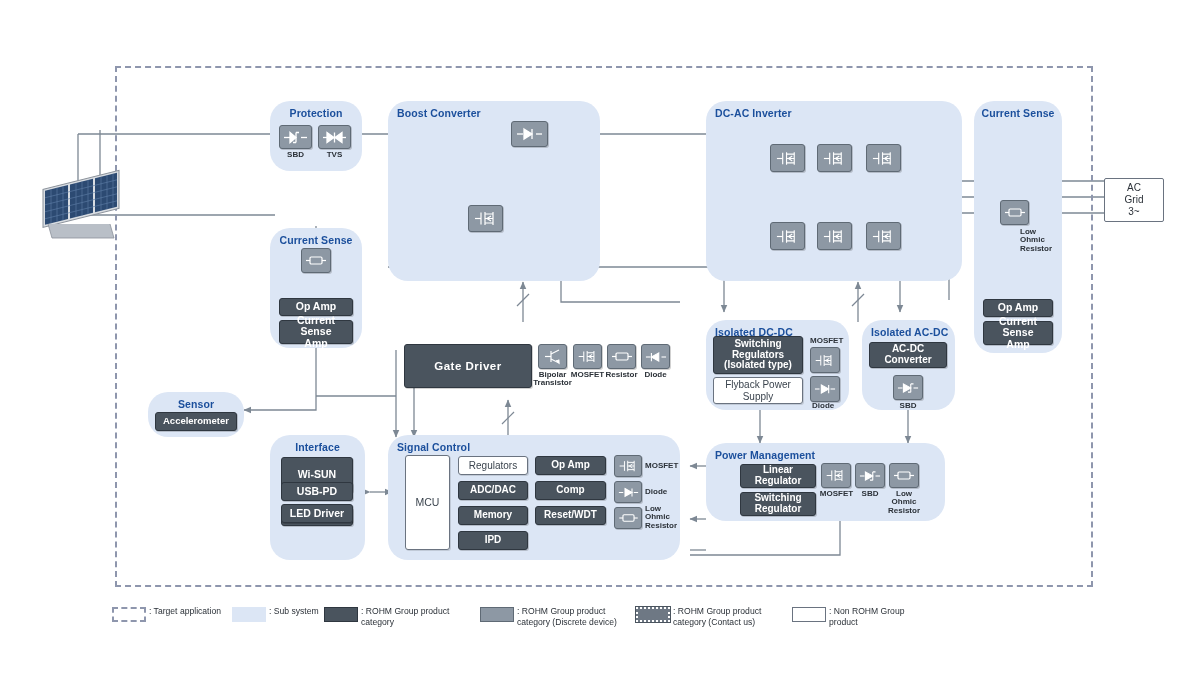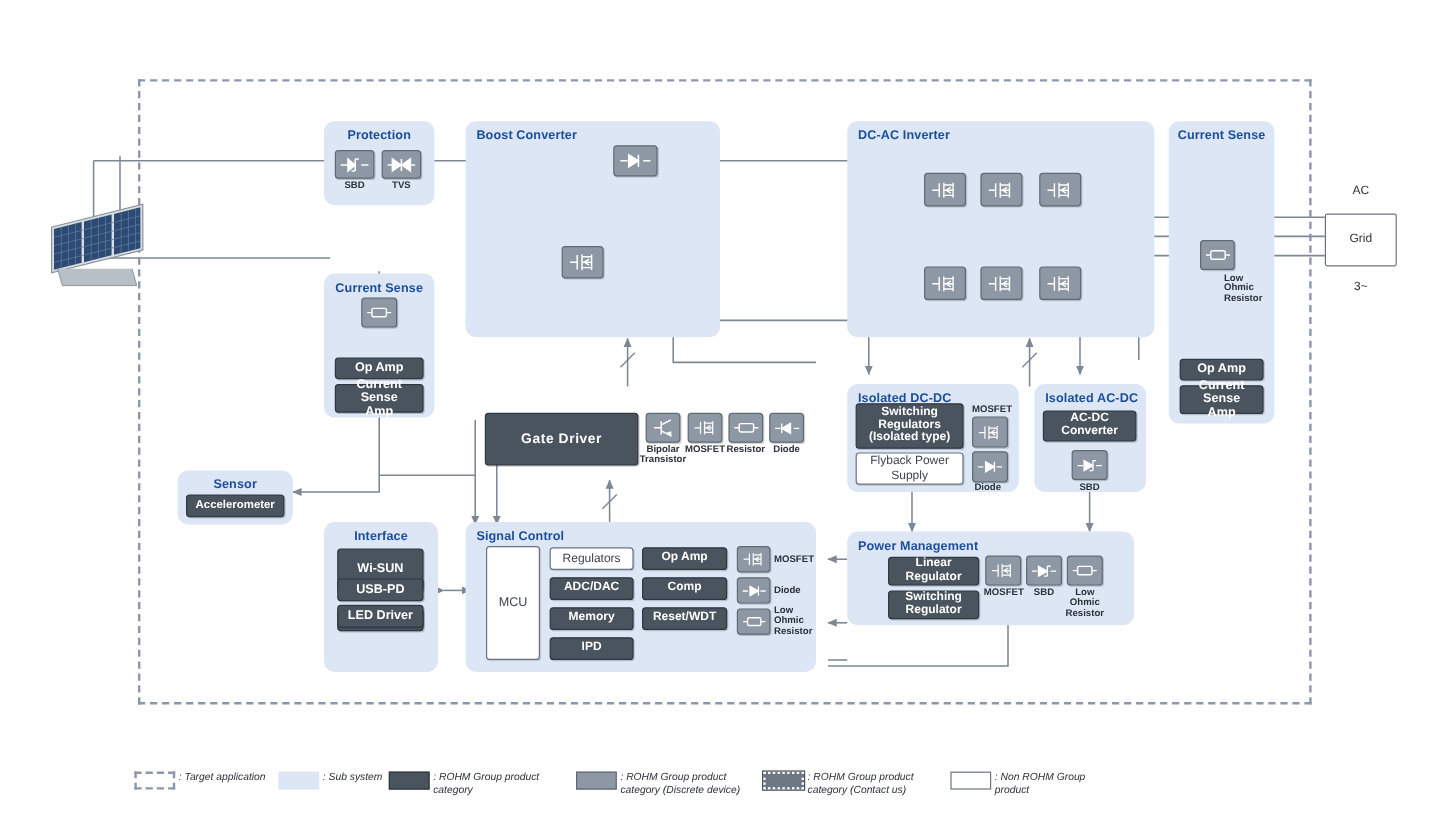--- a/index.html
+++ b/index.html
@@ -12,21 +12,21 @@
   #stage { position:absolute; inset:0; }
 
   
   .target-frame{
     position:absolute; left:115px; top:66px; width:978px; height:521px;
     border:2px dashed #8e96ad; background:transparent;
   }
 
   
   .subsys{
-    position:absolute; background:#dce6f5; border-radius:9px;
+    position:absolute; background:#dce6f5; border-radius:20px;
   }
   .subsys > .sub-title{
     position:absolute; left:0; right:0; top:6px;
     text-align:center; color:#1b4f9c; font-weight:bold; font-size:10.5px;
     letter-spacing:.1px; white-space:nowrap;
   }
   .subsys > .sub-title.left{ text-align:right; left:9px; right:auto; }
 
   
   .prod{
@@ -63,25 +63,25 @@
 
   
   .wiresvg{ position:absolute; left:0; top:0; width:1200px; height:690px;
             pointer-events:none; }
 
   
   .acgrid{
     position:absolute; left:1104px; top:178px; width:60px; height:44px;
     background:#fff; border:1px solid #6a7380; border-radius:2px;
     display:flex; flex-direction:column; align-items:center; justify-content:center;
-    color:#2b3138; font-size:10px; line-height:1.22;gap:28px;
-  }
-
-  
-  .legend{ position:absolute; left:112px; top:642px; width:800px; height:32px;font-style:italic; }
+    color:#2b3138; font-size:10px; line-height:1.22;
+  }
+
+  
+  .legend{ position:absolute; left:112px; top:606px; width:800px; height:32px; }
   .lg-item{ position:absolute; display:flex; align-items:flex-start; }
   .lg-swatch{ width:34px; height:15px; flex:0 0 34px; margin-top:1px; }
   .lg-text{ font-size:8.6px; color:#2b3138; margin-left:3px; line-height:1.28;
             white-space:pre-line; }
   .sw-target{ border:2px dashed #8e96ad; background:#fff; }
   .sw-sub{ background:#dce6f5; }
   .sw-dark{ background:#4a545e; border:1px solid #2f3740; }
   .sw-mid{ background:#8d98a4; border:1px solid #5f6a75; }
   .sw-contact{ background:#6e7884; border:2px dotted #ffffff; outline:1px solid #4a545e; }
   .sw-white{ background:#fff; border:1px solid #6a7380; }

